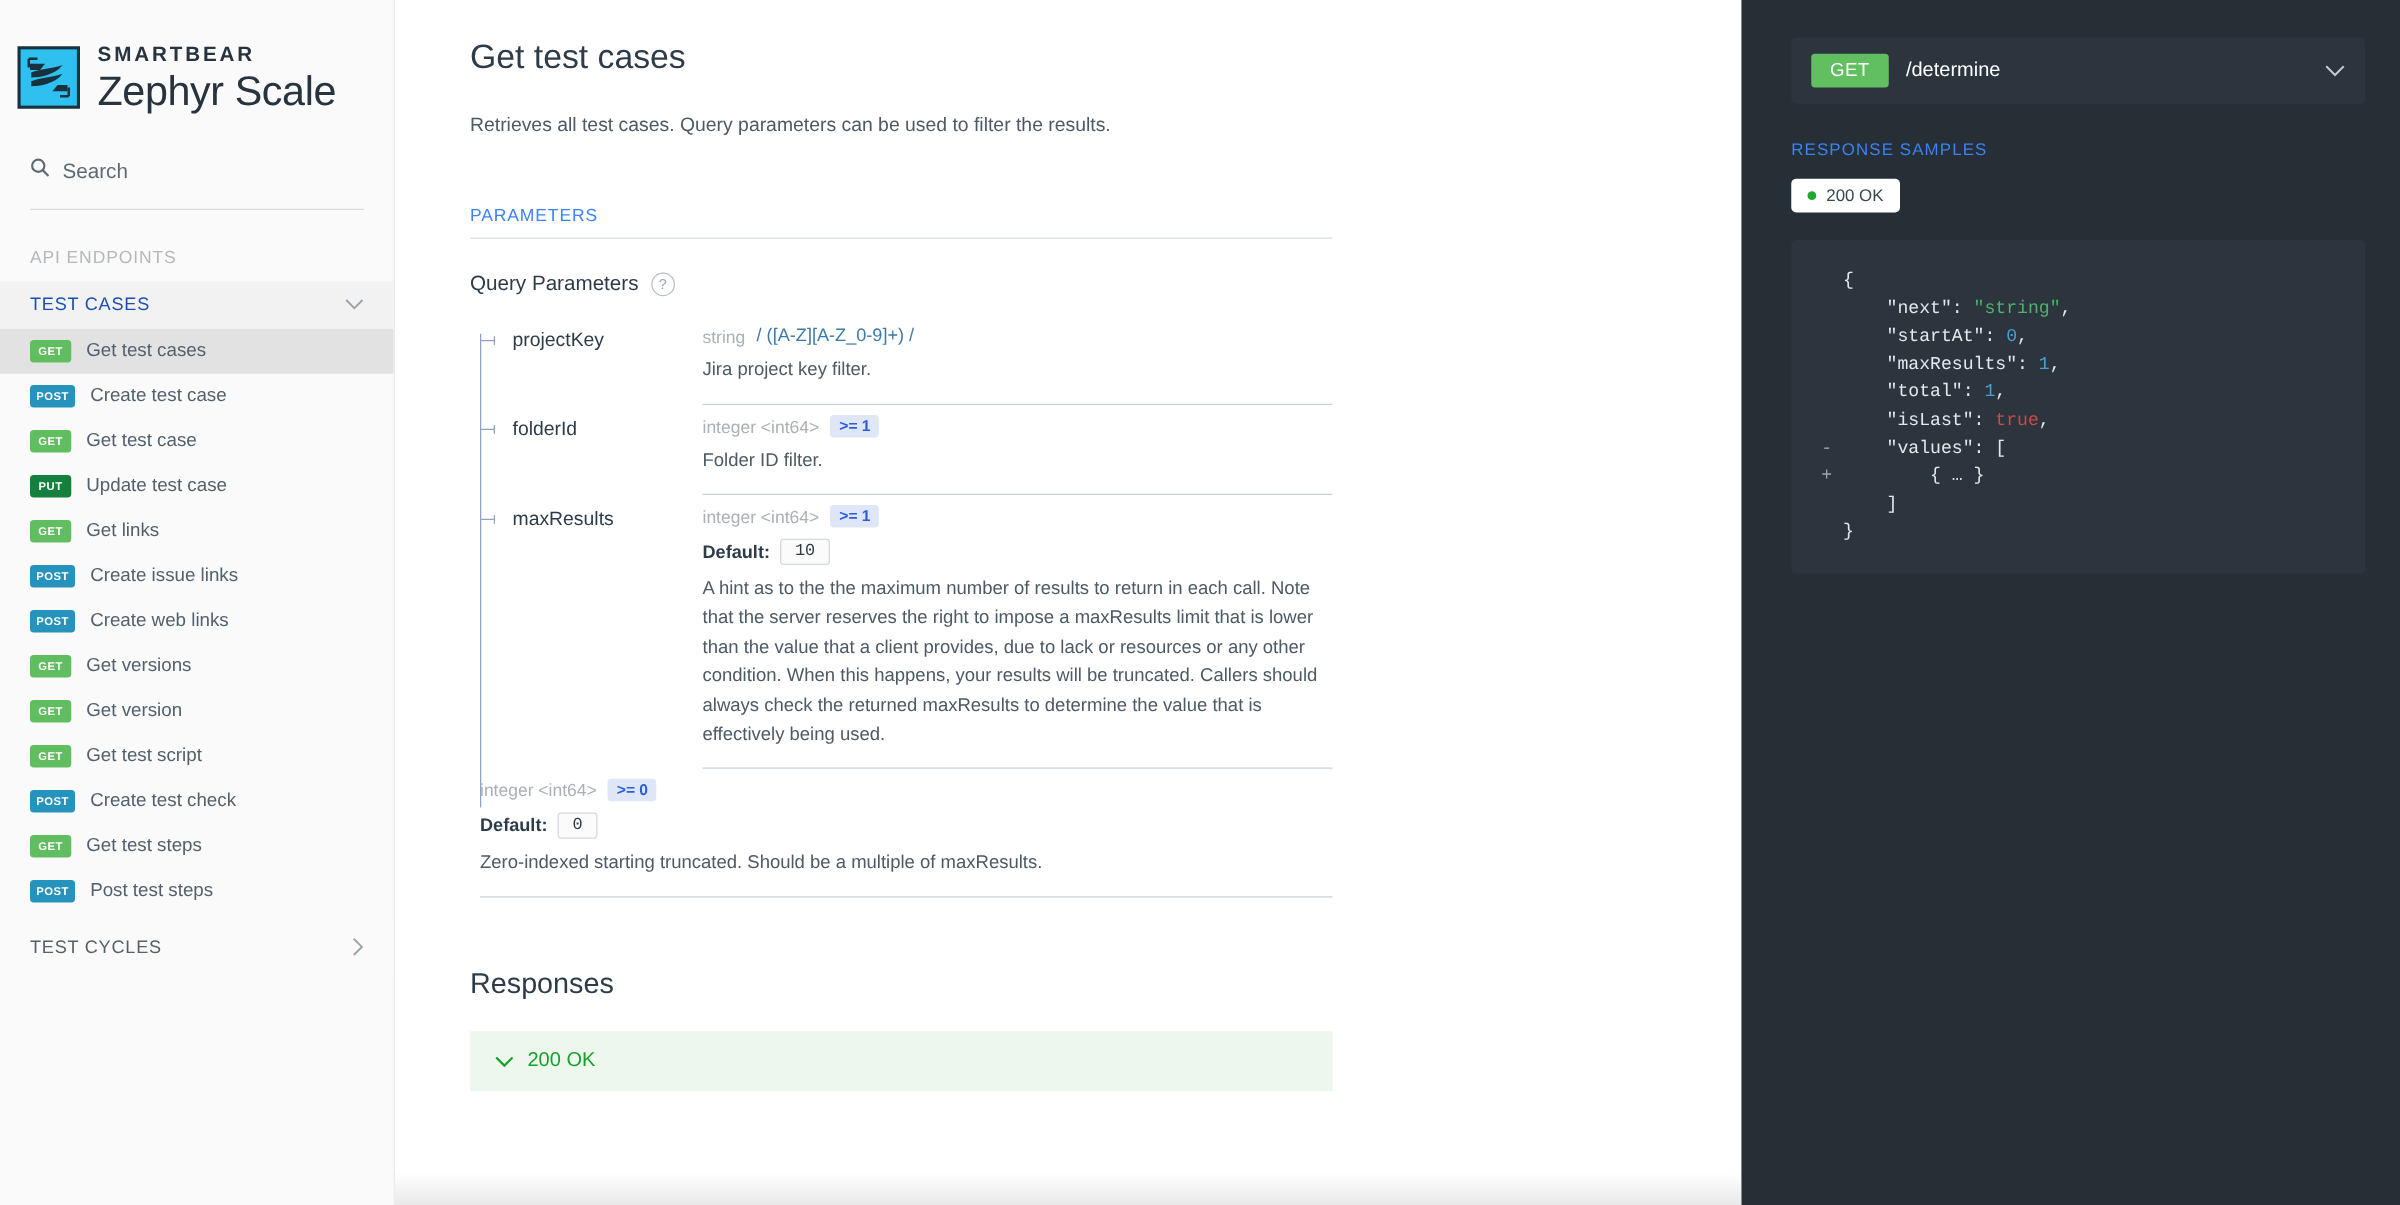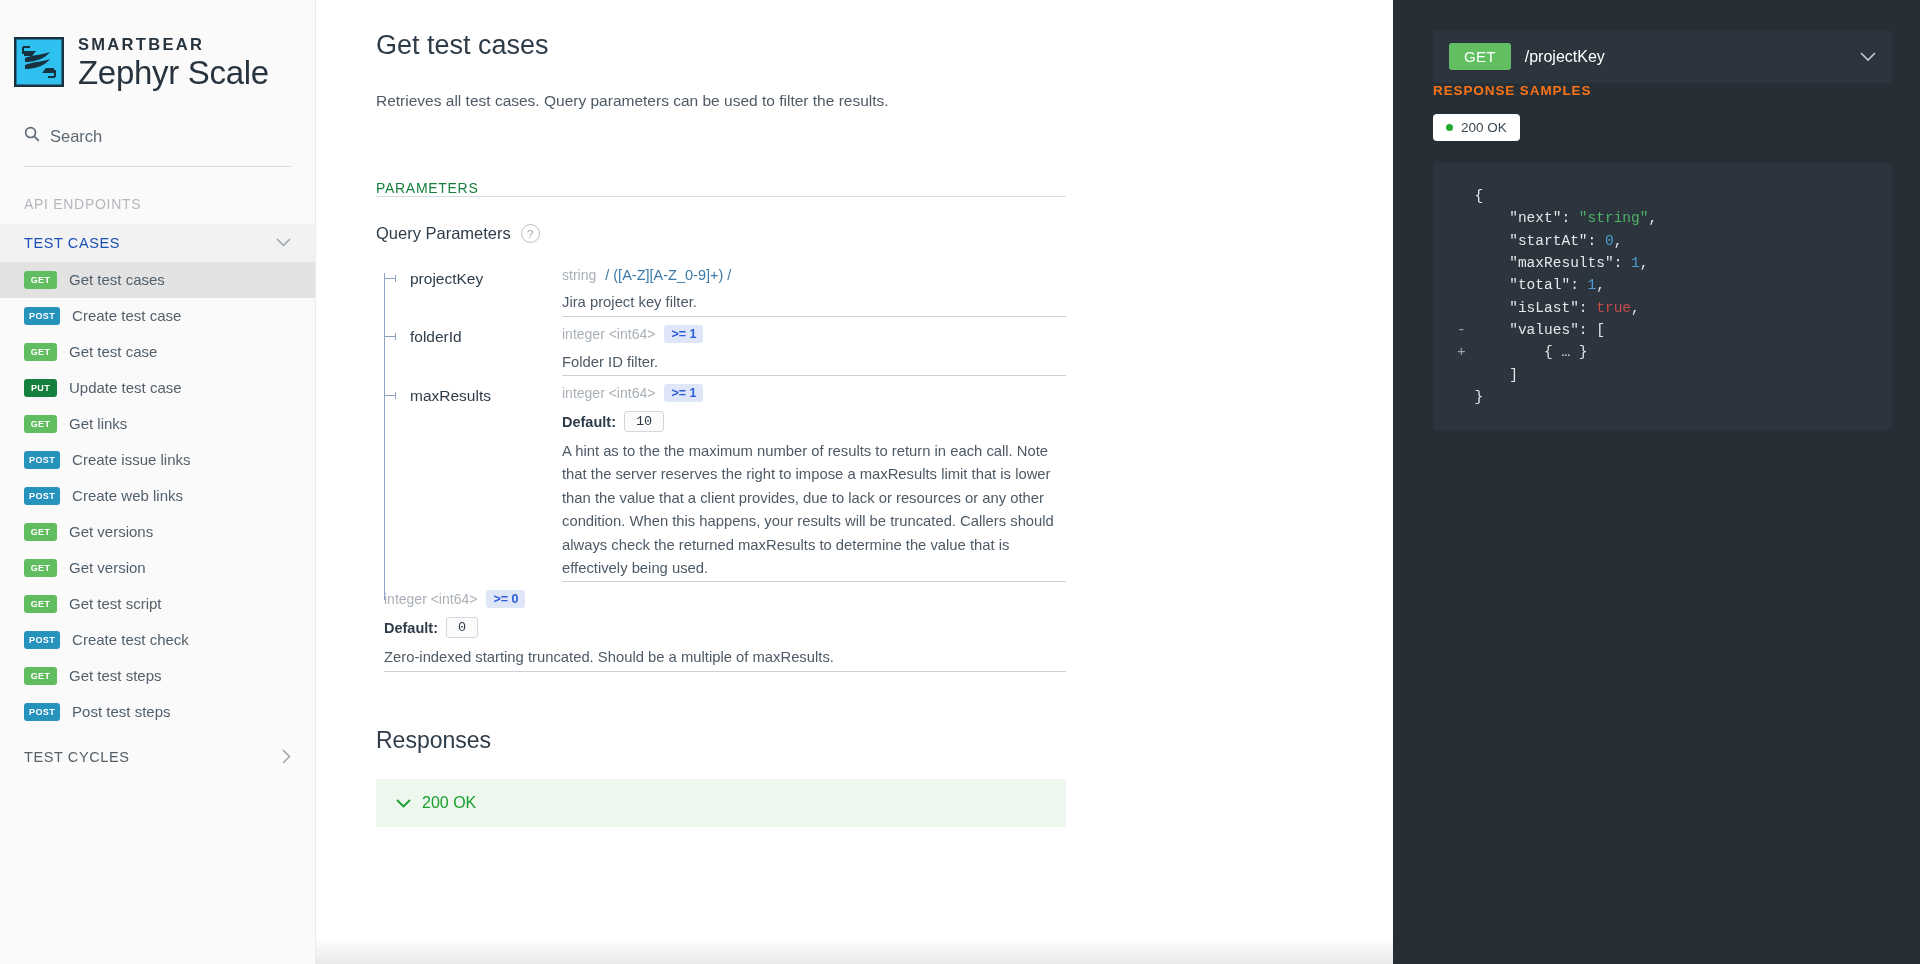--- a/index.html
+++ b/index.html
@@ -86,23 +86,23 @@
     flex: 1 1 auto; height: 964px; background: #ffffff;
     padding: 30px 0 0 0; position: relative; overflow: hidden;
   }
   .main-inner { padding: 0 40px 0 60px; max-width: 790px; }
   .page-title {
     font-size: 27px; font-weight: 400; color: #2e3c4a; margin-bottom: 28px;
   }
   .page-desc { font-size: 15.5px; color: #4d5a66; line-height: 1.5; }
 
   .section-label {
-    margin-top: 68px; font-size: 14px; letter-spacing: 0.7px;
-    color: #15803d; text-transform: uppercase;
-    border-bottom: 1px solid #d8dde2;
+    margin-top: 52px; font-size: 14px; letter-spacing: 0.7px;
+    color: #3b82f6; text-transform: uppercase;
+    padding-bottom: 10px; border-bottom: 1px solid #d8dde2;
   }
 
   .qp-head {
     display: flex; align-items: center; gap: 10px;
     margin-top: 27px; margin-bottom: 16px;
   }
   .qp-title { font-size: 16.5px; color: #2e3c4a; }
   .help-circle {
     width: 19px; height: 19px; border-radius: 50%;
     border: 1px solid #b9bfc5; color: #9aa2aa;
@@ -124,21 +124,21 @@
     position: absolute; left: 0; top: 11px; width: 12px; height: 1px;
     background: #8fa2c4;
   }
   .tee::after {
     content: ""; position: absolute; right: 0; top: -3px;
     width: 1px; height: 7px; background: #8fa2c4;
   }
   .param-name { font-size: 15.5px; color: #2e3c4a; }
   .param-body {
     flex: 1 1 auto; border-bottom: 1px solid #c9d2da;
-    padding-bottom: 1px; min-width: 0;
+    padding-bottom: 14px; min-width: 0;
   }
   .type-row { display: flex; align-items: center; gap: 9px; flex-wrap: wrap; }
   .type-text { font-size: 14px; color: #a9b0b7; }
   .pattern { font-size: 14.5px; color: #3d7aa8; }
   .constraint {
     background: #dfe6f7; color: #2b5cd9;
     font-size: 12.5px; font-weight: 700;
     padding: 2px 7px; border-radius: 3px;
   }
   .default-row {
@@ -183,22 +183,22 @@
     font-size: 15px; font-weight: 400;
     padding: 5px 15px; border-radius: 3px; letter-spacing: 0.3px;
   }
   .endpoint-path {
     color: #ffffff; font-size: 16px; flex: 1 1 auto;
     font-family: "Liberation Sans", sans-serif;
   }
   .bar-chev { color: #c3cad0; font-size: 14px; }
 
   .rs-label {
-    color: #f97316;
-    font-size: 13.5px; letter-spacing: 0.9px; text-transform: uppercase; font-weight: bold;
+    margin-top: 29px; color: #3b82f6;
+    font-size: 13.5px; letter-spacing: 0.9px; text-transform: uppercase;
   }
   .status-pill {
     display: inline-flex; align-items: center; gap: 8px;
     background: #ffffff; border-radius: 4px;
     padding: 6px 13px; margin-top: 16px; cursor: pointer;
   }
   .status-dot {
     width: 7px; height: 7px; border-radius: 50%; background: #1fa92f;
   }
   .status-text { font-size: 13.5px; color: #3a4750; }
@@ -401,21 +401,21 @@
             <span class="resp-label">200 OK</span>
           </div>
         </div>
     </div>
     <div class="fade-bottom"></div>
   </main>
 
   <aside class="rightpanel">
     <div class="endpoint-bar">
       <span class="m-badge">GET</span>
-      <span class="endpoint-path">/projectKey</span>
+      <span class="endpoint-path">/determine</span>
       <span class="bar-chev">
         <svg width="16" height="10" viewBox="0 0 16 10">
           <polyline points="1,1 8,8 15,1" fill="none" stroke="#c3cad0" stroke-width="1.6"></polyline>
         </svg>
       </span>
     </div>
 
     <div class="rs-label">RESPONSE SAMPLES</div>
 
     <div class="status-pill">

